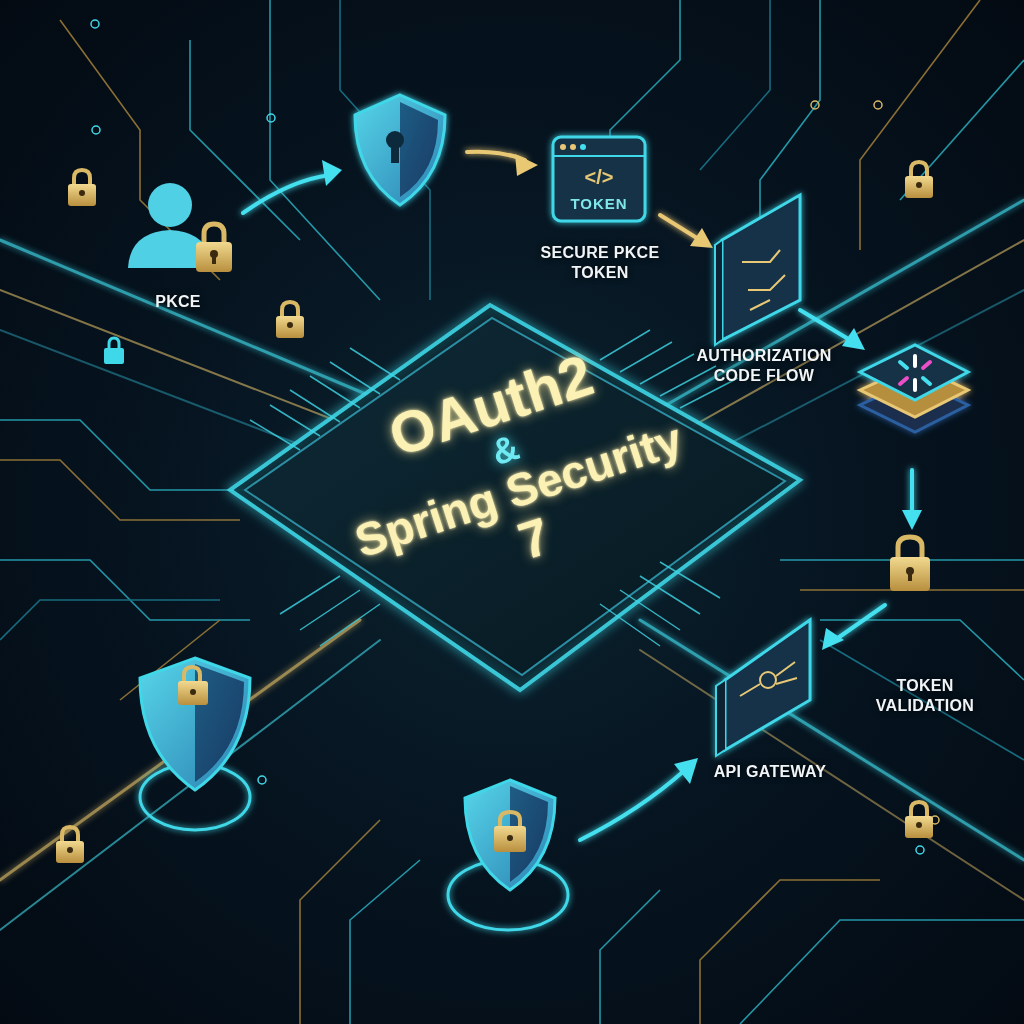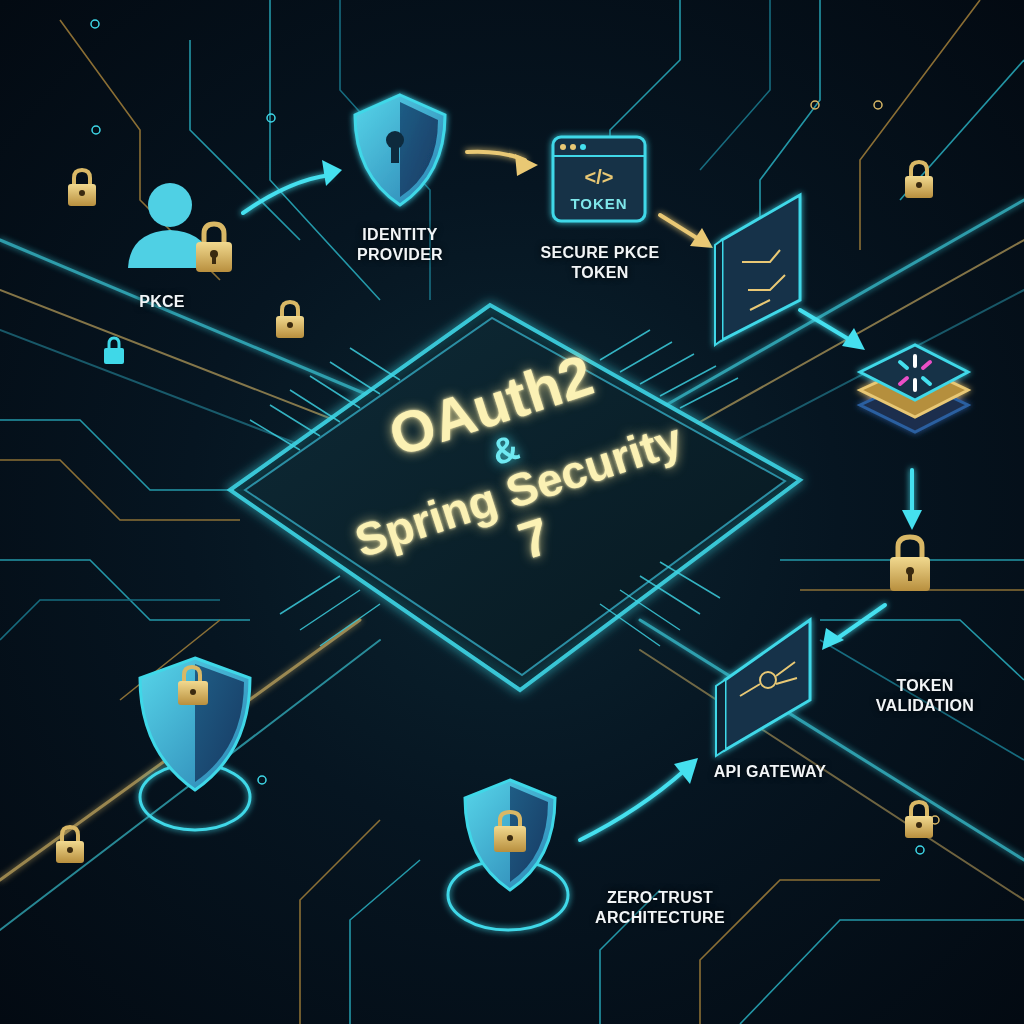--- a/index.html
+++ b/index.html
@@ -253,38 +253,34 @@
 
   <div class="token-text">TOKEN</div>
 
   <div class="chip-text">
     <span class="t1">OAuth2</span>
     <span class="t2">&amp;</span>
     <span class="t3">Spring Security</span>
     <span class="t4">7</span>
   </div>
 
-  <div class="label" style="left:132px;top:292px;width:60px;">PKCE</div>
-
-  <div class="label" style="left:340px;top:225px;width:120px;">
-    <div>IDENTITY</div>
-    <div>PROVIDER</div>
-  </div>
+  <div class="label" style="left:148px;top:292px;width:60px;">PKCE</div>
+
 
   <div class="label" style="left:525px;top:243px;width:150px;">
     <div>SECURE PKCE</div>
     <div>TOKEN</div>
   </div>
 
+  <div class="label" style="left:684px;top:346px;width:160px;">
+    <div>AUTHORIZATION</div>
+    <div>CODE FLOW</div>
+  </div>
 
   <div class="label" style="left:860px;top:676px;width:130px;">
     <div>TOKEN</div>
     <div>VALIDATION</div>
   </div>
 
   <div class="label" style="left:700px;top:762px;width:140px;text-align:center;">API GATEWAY</div>
 
-  <div class="label" style="left:580px;top:888px;width:160px;">
-    <div>ZERO-TRUST</div>
-    <div>ARCHITECTURE</div>
-  </div>
 
 </div>
 
 </body></html>

